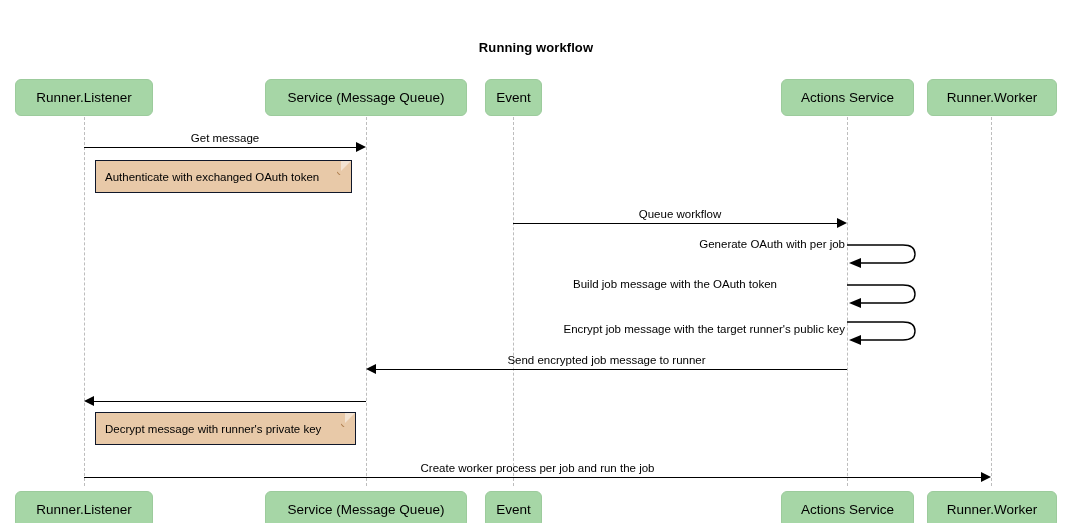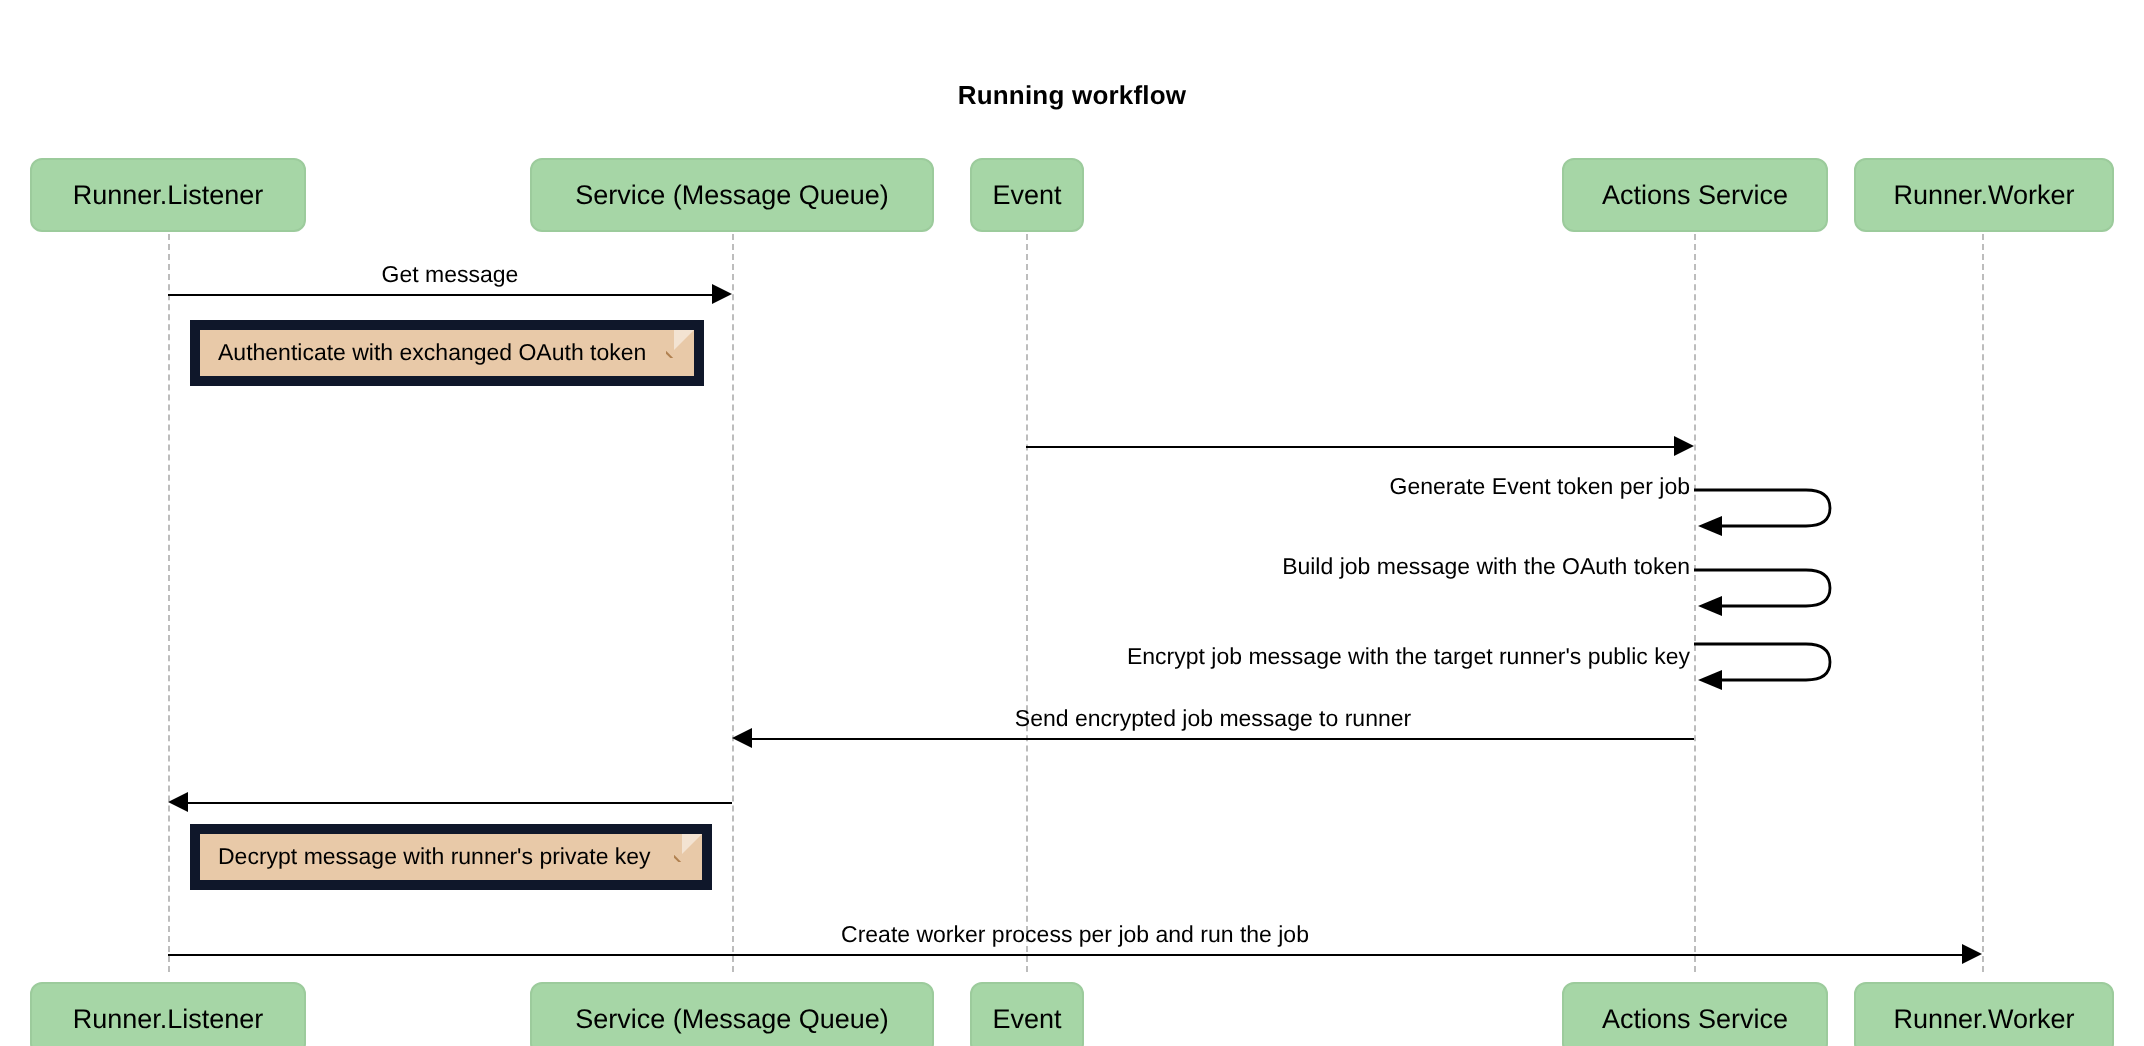--- a/index.html
+++ b/index.html
@@ -70,21 +70,21 @@
     position: absolute;
     font-size: 11.5px;
     color: #000000;
     white-space: nowrap;
     text-align: center;
   }
   .note {
     position: absolute;
     box-sizing: border-box;
     background: #e8c9a8;
-    border: 5px solid #0f172a;
+    border: 1px solid #0f172a;
     height: 33px;
     display: flex;
     align-items: center;
     padding-left: 9px;
     font-size: 11.5px;
     color: #000000;
     white-space: nowrap;
   }
   .note-fold {
     position: absolute;
@@ -170,32 +170,33 @@
   <div class="msg-label" style="left:84px;top:103px;width:282px">Get message</div>
   <div class="msg-line" style="left:84px;top:118px;width:272px"></div>
   <div class="arrowhead right" style="left:356px;top:113px"></div>
 
   <div class="note" style="left:95px;top:131px;width:257px">
     <span>Authenticate with exchanged OAuth token</span>
     <span class="note-fold"></span>
     <span class="note-fold-edge"></span>
   </div>
 
+  <div class="msg-label" style="left:513px;top:179px;width:334px">Queue workflow</div>
   <div class="msg-line" style="left:513px;top:194px;width:324px"></div>
   <div class="arrowhead right" style="left:837px;top:189px"></div>
 
-  <div class="msg-label" style="left:545px;top:209px;width:300px;text-align:right">Generate Event token per job</div>
+  <div class="msg-label" style="left:545px;top:209px;width:300px;text-align:right">Generate OAuth with per job</div>
   <div class="selfloop" style="left:847px;top:212px">
     <svg width="80" height="28" viewBox="0 0 80 28">
       <path d="M 0 4 L 56 4 Q 68 4 68 13 Q 68 22 56 22 L 14 22" fill="none" stroke="#000000" stroke-width="1.4"></path>
       <polygon points="14,17 2,22 14,27" fill="#000000"></polygon>
     </svg>
   </div>
 
-  <div class="msg-label" style="left:505px;top:249px;width:340px;text-align:right">Build job message with the OAuth token</div>
+  <div class="msg-label" style="left:505px;top:249px;width:340px;">Build job message with the OAuth token</div>
   <div class="selfloop" style="left:847px;top:252px">
     <svg width="80" height="28" viewBox="0 0 80 28">
       <path d="M 0 4 L 56 4 Q 68 4 68 13 Q 68 22 56 22 L 14 22" fill="none" stroke="#000000" stroke-width="1.4"></path>
       <polygon points="14,17 2,22 14,27" fill="#000000"></polygon>
     </svg>
   </div>
 
   <div class="msg-label" style="left:445px;top:294px;width:400px;text-align:right">Encrypt job message with the target runner's public key</div>
   <div class="selfloop" style="left:847px;top:289px">
     <svg width="80" height="28" viewBox="0 0 80 28">

